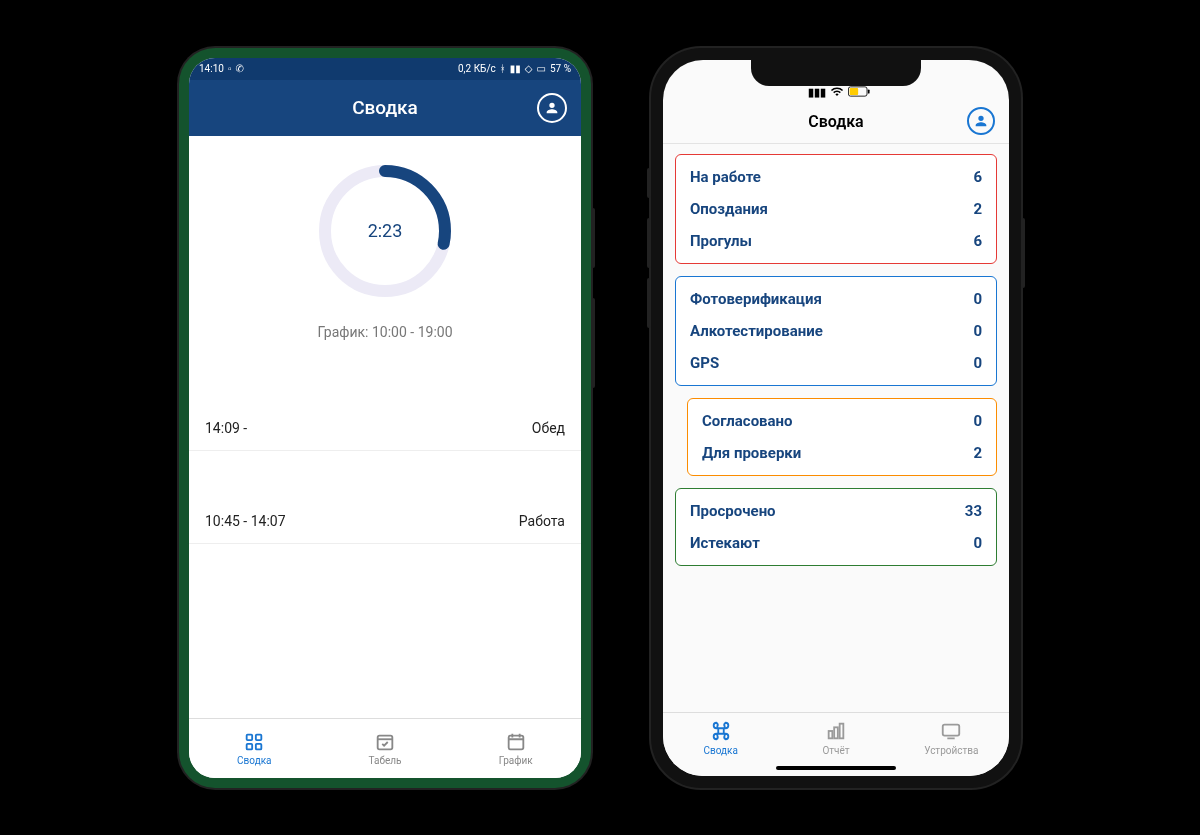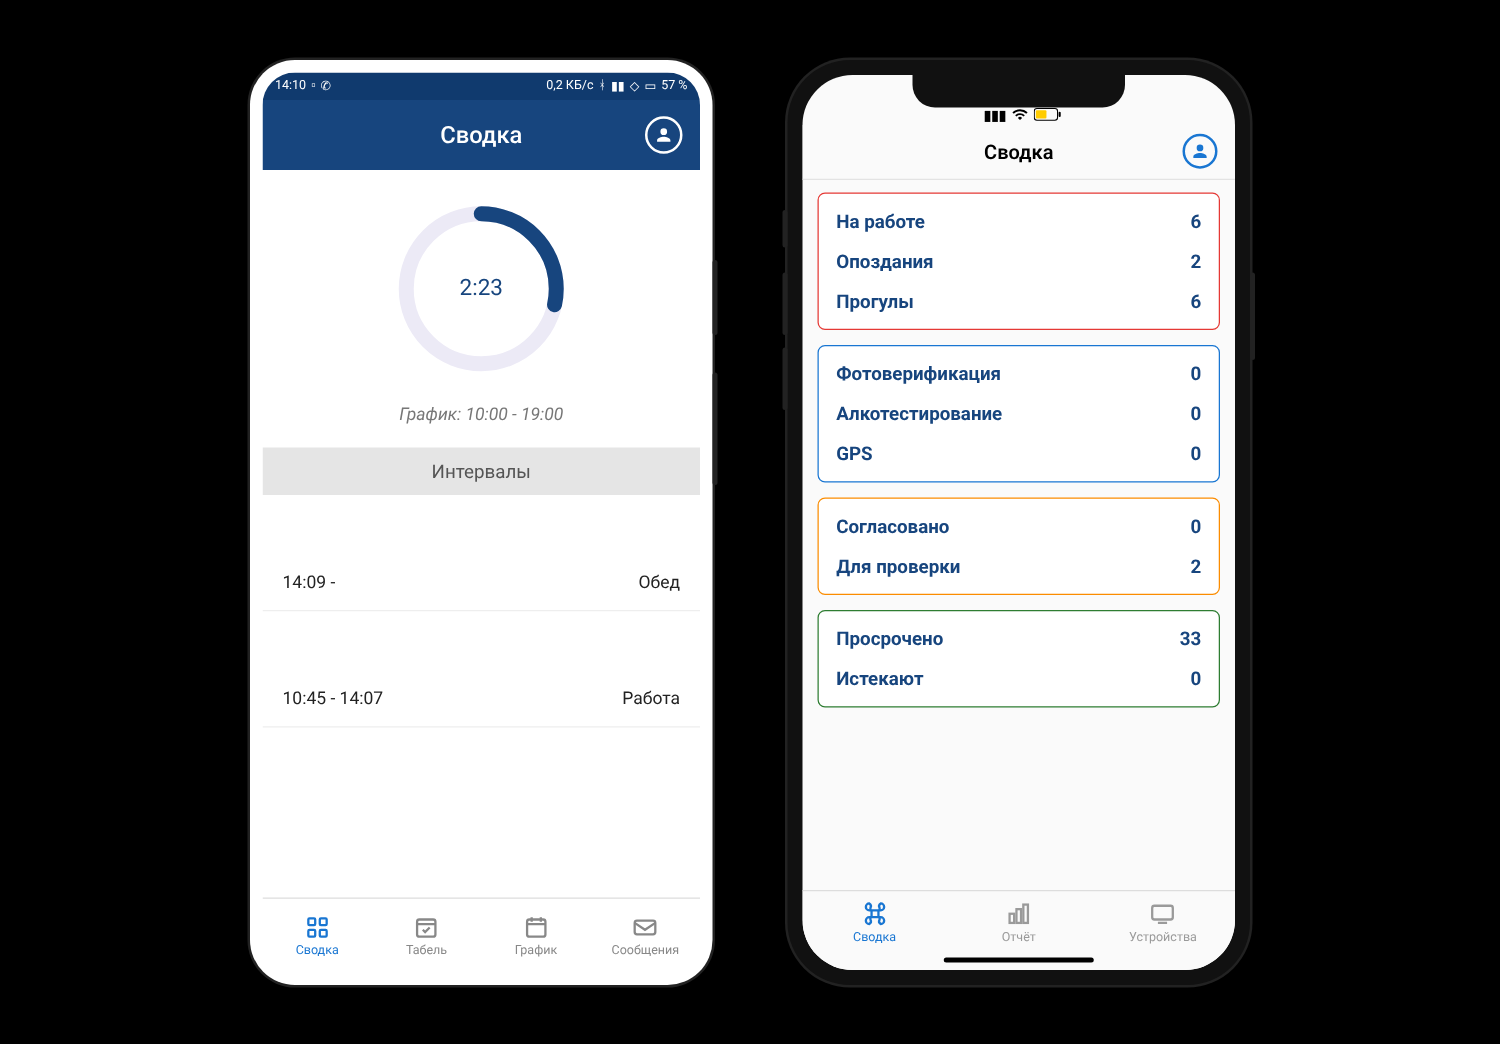--- a/index.html
+++ b/index.html
@@ -9,23 +9,23 @@
     height: 835px;
     font-family: -apple-system, BlinkMacSystemFont, "Segoe UI", Roboto, Arial, sans-serif;
     display: flex;
     align-items: center;
     justify-content: center;
     gap: 60px;
   }
 
   
   .phone-android {
-    width: 370px;
+    width: 412px;
     height: 740px;
-    background: #ffffff;
+    background: #14532d;
     border-radius: 36px;
     padding: 10px;
     position: relative;
     box-shadow: 0 0 0 2px #222;
   }
   .phone-android .side-btn {
     position: absolute;
     right: -4px;
     width: 4px;
     background: #222;
@@ -86,21 +86,21 @@
     width: 150px; height: 150px;
     margin: 0 auto 18px;
     position: relative;
   }
   .ring svg { transform: rotate(-90deg); }
   .ring .time {
     position: absolute; inset: 0;
     display: flex; align-items: center; justify-content: center;
     font-size: 18px; color: #17457e; font-weight: 400;
   }
-  .schedule-text { color: #777; font-size: 14px; font-style: italic; }
+  .schedule-text { color: #777; font-size: 14px; }
 
   .section-header {
     background: #e5e5e5;
     color: #555;
     text-align: center;
     padding: 10px 0;
     font-size: 15px;
   }
   .interval-list { background: #fff; }
   .interval-row {
@@ -211,21 +211,21 @@
     display: flex;
     justify-content: space-between;
     padding: 7px 14px;
     font-size: 15px;
     font-weight: 700;
     color: #17457e;
     gap: 16px;
   }
   .card.red    { border-color: #e53935; }
   .card.blue   { border-color: #1976d2; }
-  .card.orange { border-color: #fb8c00; }
+  .card.orange { border-color: #fb8c00; margin-left: 12px; }
   .card.green  { border-color: #2e7d32; text-align: center; }
 
   .tabbar-ios {
     margin-top: auto;
     height: 64px;
     background: #fafafa;
     border-top: 1px solid #ddd;
     display: flex;
     padding-bottom: 12px;
   }
@@ -281,21 +281,20 @@
       <div class="ring">
         <svg width="150" height="150">
           <circle cx="75" cy="75" r="60" stroke="#eceaf6" stroke-width="12" fill="none"></circle>
           <circle cx="75" cy="75" r="60" stroke="#17457e" stroke-width="12" fill="none" stroke-dasharray="377" stroke-dashoffset="270" stroke-linecap="round"></circle>
         </svg>
         <div class="time">2:23</div>
       </div>
       <div class="schedule-text">График: 10:00 - 19:00</div>
     </div>
 
-    <div class="section-header">Интервалы</div>
 
     <div class="interval-list">
       <div class="interval-row">
         <span>14:09 -</span>
         <span>Обед</span>
       </div>
       <div class="interval-row">
         <span>10:45 - 14:07</span>
         <span>Работа</span>
       </div>
@@ -320,27 +319,20 @@
         <span>Табель</span>
       </div>
       <div class="tab">
         <svg viewBox="0 0 24 24" fill="none" stroke="currentColor" stroke-width="2">
             <rect x="4" y="5" width="16" height="15" rx="2"></rect>
             <line x1="4" y1="9" x2="20" y2="9"></line>
             <line x1="8" y1="3" x2="8" y2="7"></line>
             <line x1="16" y1="3" x2="16" y2="7"></line>
           </svg>
         <span>График</span>
-      </div>
-      <div class="tab">
-        <svg viewBox="0 0 24 24" fill="none" stroke="currentColor" stroke-width="2">
-            <rect x="3" y="6" width="18" height="12" rx="2"></rect>
-            <path d="M3 8l9 6 9-6"></path>
-          </svg>
-        <span>Сообщения</span>
       </div>
     </div>
 
   </div>
 </div>
 
 <div class="phone-ios">
   <div class="side-btn l1"></div>
   <div class="side-btn l2"></div>
   <div class="side-btn l3"></div>

